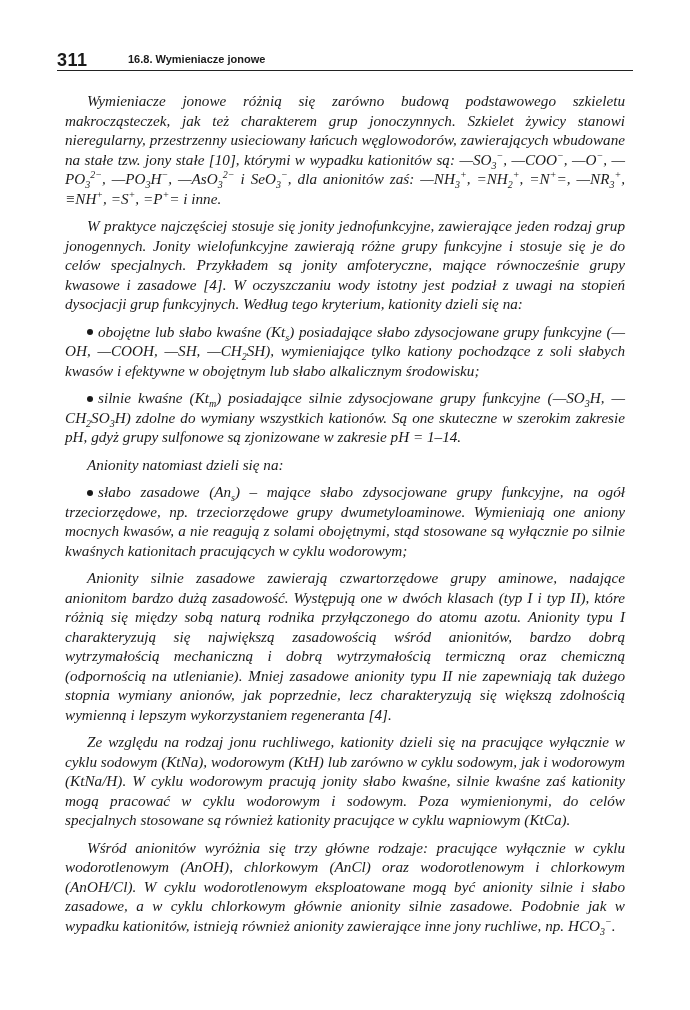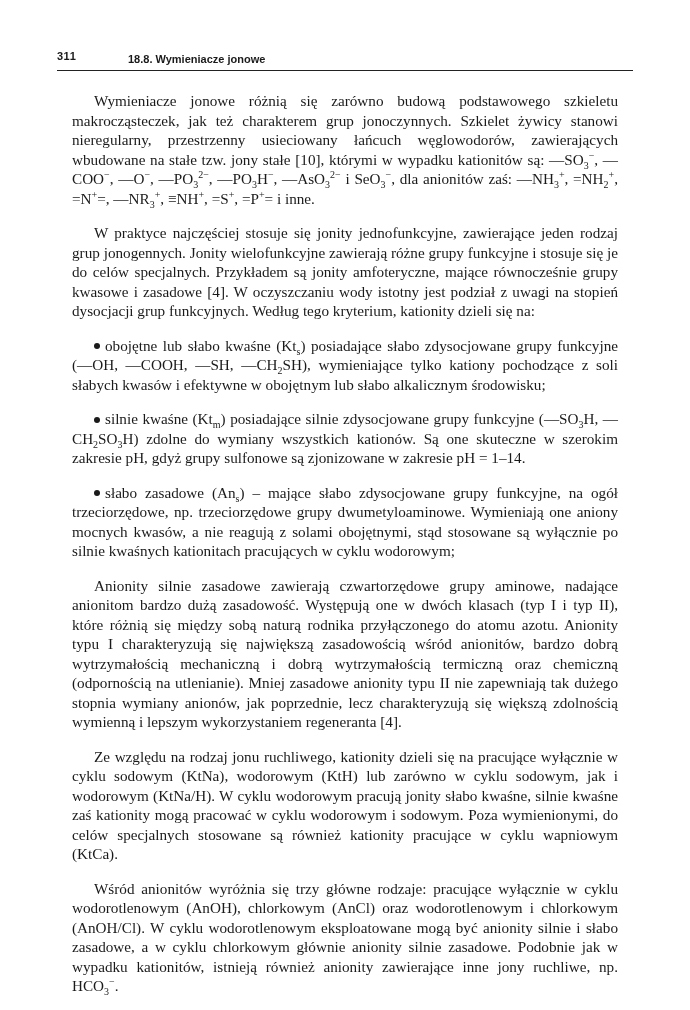--- a/index.html
+++ b/index.html
@@ -1,36 +1,37 @@
 <!DOCTYPE html>
 <html><head>
 <meta charset="utf-8">
 <style>
   html, body { margin:0; padding:0; background:#ffffff; }
   body { width:690px; height:1010px; position:relative; overflow:hidden; }
   .page { position:absolute; left:57px; top:50px; width:576px; color:#1a1a1a; }
   .header { position:relative; height:20px; border-bottom:1.5px solid #222; font-family:"Liberation Sans", sans-serif; }
-  .header .pnum { position:absolute; left:0; top:0; font-weight:bold; font-size:11px; letter-spacing:0.5px; }
+  .header .pnum { position:absolute; left:0; top:0; font-weight:bold; font-size:18px; letter-spacing:0.5px; }
   .header .sect { position:absolute; left:71px; top:3px; font-weight:bold; font-size:11px; }
   .body { margin-top:20px; font-family:"Liberation Serif", serif; font-size:15.2px; line-height:19.5px; text-align:justify; }
-  .body p { margin:15px; text-indent:22px; }
+  .body p { margin:8px; text-indent:22px;font-style:italic; }
   sub, sup { font-size:10px; line-height:0; }
   .bullet { display:inline-block; width:6px; height:6px; border-radius:50%; background:#1a1a1a; vertical-align:middle; margin-right:5px; position:relative; top:-1px; }
 </style>
 </head>
 <body>
 
 <div class="page">
   <div class="header">
     <span class="pnum">311</span>
-    <span class="sect">18.8. Wymieniacze jonowe</span>
+    <span class="sect">16.8. Wymieniacze jonowe</span>
   </div>
   <div class="body" id="body">
       <p><span>Wymieniacze jonowe różnią się zarówno budową podstawowego szkieletu makrocząsteczek, jak też charakterem grup jonoczynnych. Szkielet żywicy stanowi nieregularny, przestrzenny usieciowany łańcuch węglowodorów, zawierających wbudowane na stałe tzw. jony stałe [10], którymi w wypadku kationitów są: —SO<sub>3</sub><sup>−</sup>, —COO<sup>−</sup>, —O<sup>−</sup>, —PO<sub>3</sub><sup>2−</sup>, —PO<sub>3</sub>H<sup>−</sup>, —AsO<sub>3</sub><sup>2−</sup> i SeO<sub>3</sub><sup>−</sup>, dla anionitów zaś: —NH<sub>3</sub><sup>+</sup>, =NH<sub>2</sub><sup>+</sup>, =N<sup>+</sup>=, —NR<sub>3</sub><sup>+</sup>, ≡NH<sup>+</sup>, =S<sup>+</sup>, =P<sup>+</sup>= i inne.</span></p>
       <p><span>W praktyce najczęściej stosuje się jonity jednofunkcyjne, zawierające jeden rodzaj grup jonogennych. Jonity wielofunkcyjne zawierają różne grupy funkcyjne i stosuje się je do celów specjalnych. Przykładem są jonity amfoteryczne, mające równocześnie grupy kwasowe i zasadowe [4]. W oczyszczaniu wody istotny jest podział z uwagi na stopień dysocjacji grup funkcyjnych. Według tego kryterium, kationity dzieli się na:</span></p>
       <p><span class="bullet"></span><span>obojętne lub słabo kwaśne (Kt<sub>s</sub>) posiadające słabo zdysocjowane grupy funkcyjne (—OH, —COOH, —SH, —CH<sub>2</sub>SH), wymieniające tylko kationy pochodzące z soli słabych kwasów i efektywne w obojętnym lub słabo alkalicznym środowisku;</span></p>
       <p><span class="bullet"></span><span>silnie kwaśne (Kt<sub>m</sub>) posiadające silnie zdysocjowane grupy funkcyjne (—SO<sub>3</sub>H, —CH<sub>2</sub>SO<sub>3</sub>H) zdolne do wymiany wszystkich kationów. Są one skuteczne w szerokim zakresie pH, gdyż grupy sulfonowe są zjonizowane w zakresie pH = 1–14.</span></p>
+      <p><span>Anionity natomiast dzieli się na:</span></p>
       <p><span class="bullet"></span><span>słabo zasadowe (An<sub>s</sub>) – mające słabo zdysocjowane grupy funkcyjne, na ogół trzeciorzędowe, np. trzeciorzędowe grupy dwumetyloaminowe. Wymieniają one aniony mocnych kwasów, a nie reagują z solami obojętnymi, stąd stosowane są wyłącznie po silnie kwaśnych kationitach pracujących w cyklu wodorowym;</span></p>
       <p><span>Anionity silnie zasadowe zawierają czwartorzędowe grupy aminowe, nadające anionitom bardzo dużą zasadowość. Występują one w dwóch klasach (typ I i typ II), które różnią się między sobą naturą rodnika przyłączonego do atomu azotu. Anionity typu I charakteryzują się największą zasadowością wśród anionitów, bardzo dobrą wytrzymałością mechaniczną i dobrą wytrzymałością termiczną oraz chemiczną (odpornością na utlenianie). Mniej zasadowe anionity typu II nie zapewniają tak dużego stopnia wymiany anionów, jak poprzednie, lecz charakteryzują się większą zdolnością wymienną i lepszym wykorzystaniem regeneranta [4].</span></p>
       <p><span>Ze względu na rodzaj jonu ruchliwego, kationity dzieli się na pracujące wyłącznie w cyklu sodowym (KtNa), wodorowym (KtH) lub zarówno w cyklu sodowym, jak i wodorowym (KtNa/H). W cyklu wodorowym pracują jonity słabo kwaśne, silnie kwaśne zaś kationity mogą pracować w cyklu wodorowym i sodowym. Poza wymienionymi, do celów specjalnych stosowane są również kationity pracujące w cyklu wapniowym (KtCa).</span></p>
       <p><span>Wśród anionitów wyróżnia się trzy główne rodzaje: pracujące wyłącznie w cyklu wodorotlenowym (AnOH), chlorkowym (AnCl) oraz wodorotlenowym i chlorkowym (AnOH/Cl). W cyklu wodorotlenowym eksploatowane mogą być anionity silnie i słabo zasadowe, a w cyklu chlorkowym głównie anionity silnie zasadowe. Podobnie jak w wypadku kationitów, istnieją również anionity zawierające inne jony ruchliwe, np. HCO<sub>3</sub><sup>−</sup>.</span></p>
     </div>
 </div>
 
 </body></html>

